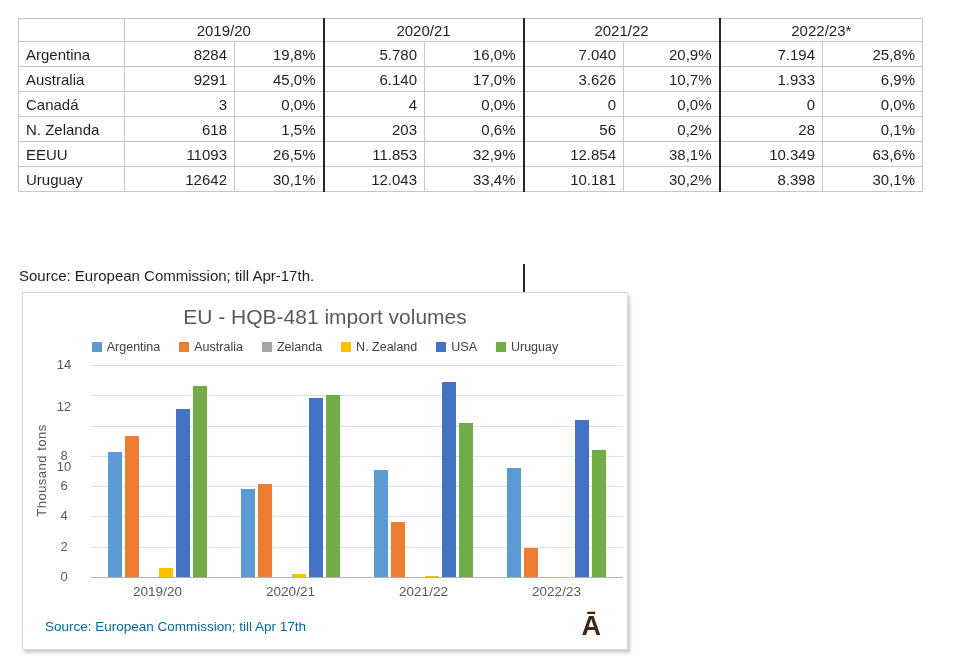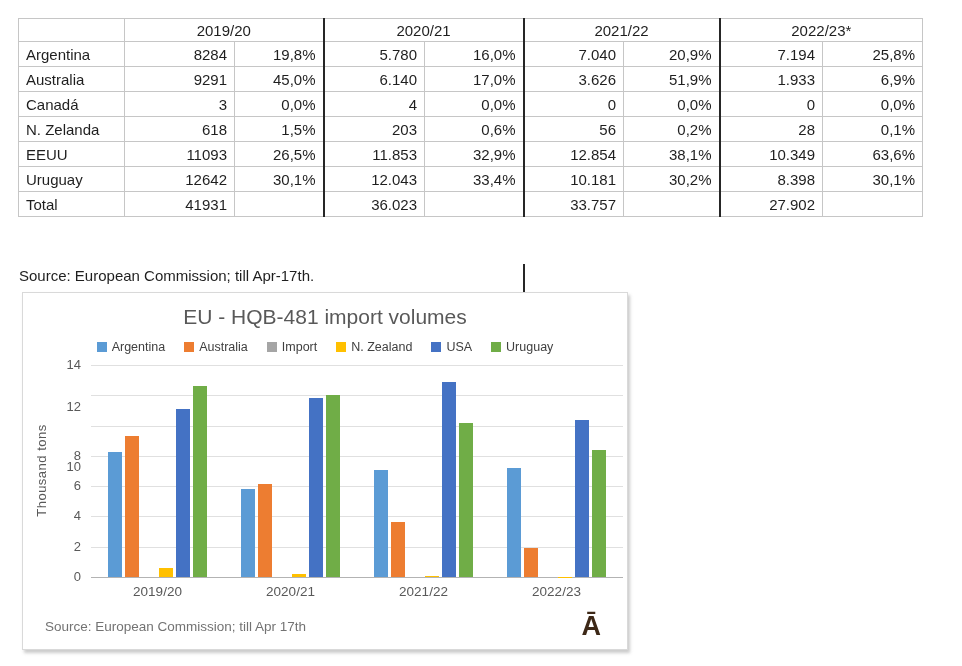--- a/index.html
+++ b/index.html
@@ -54,33 +54,33 @@
   .legend-item { display:flex; align-items:center; gap:5px; }
   .legend-swatch { width:10px; height:10px; display:inline-block; }
   .legend-label { font-size:12.5px; color:#404040; }
   .plot {
     position:absolute; left:68px; top:72px; width:532px; height:212px;
     border-bottom:1px solid #b3b3b3;
   }
   .gridline { position:absolute; left:0; right:0; height:1px; background:#e0e0e0; }
   .bar { position:absolute; bottom:0; width:14px; }
   .ytick {
-    position:absolute; width:34px; text-align:right; font-size:13px; color:#595959;
+    position:absolute; width:34px; text-align:center; font-size:13px; color:#595959;
   }
   .y-axis-title {
     position:absolute; left:-62px; top:170px; width:160px; text-align:center;
     transform:rotate(-90deg); font-size:13px; color:#595959; letter-spacing:.5px;
   }
   .xlabels { position:absolute; left:68px; top:291px; width:532px; height:18px; }
   .xlabel {
     position:absolute; transform:translateX(-50%); font-size:13.5px; color:#595959;
     white-space:nowrap;
   }
   .chart-src {
-    position:absolute; left:22px; bottom:15px; font-size:13.5px; color:#737373;
+    position:absolute; left:22px; bottom:15px; font-size:13.5px; color:#0369a1;
   }
   .watermark {
     position:absolute; right:26px; bottom:9px; font-size:27px; font-weight:700;
     color:#3D2817; line-height:1;
   }
 </style>
 </head>
 <body>
 
 <div class="tbl-wrap">
@@ -117,21 +117,21 @@
           <td class="c-num grp">7.194</td>
           <td class="c-num">25,8%</td>
         </tr>
         <tr>
           <td class="c-lbl">Australia</td>
           <td class="c-num">9291</td>
           <td class="c-num">45,0%</td>
           <td class="c-num grp">6.140</td>
           <td class="c-num">17,0%</td>
           <td class="c-num grp">3.626</td>
-          <td class="c-num">51,9%</td>
+          <td class="c-num">10,7%</td>
           <td class="c-num grp">1.933</td>
           <td class="c-num">6,9%</td>
         </tr>
         <tr>
           <td class="c-lbl">Canadá</td>
           <td class="c-num">3</td>
           <td class="c-num">0,0%</td>
           <td class="c-num grp">4</td>
           <td class="c-num">0,0%</td>
           <td class="c-num grp">0</td>
@@ -165,51 +165,40 @@
           <td class="c-lbl">Uruguay</td>
           <td class="c-num">12642</td>
           <td class="c-num">30,1%</td>
           <td class="c-num grp">12.043</td>
           <td class="c-num">33,4%</td>
           <td class="c-num grp">10.181</td>
           <td class="c-num">30,2%</td>
           <td class="c-num grp">8.398</td>
           <td class="c-num">30,1%</td>
         </tr>
-        <tr>
-          <td class="c-lbl">Total</td>
-          <td class="c-num">41931</td>
-          <td class="c-num"></td>
-          <td class="c-num grp">36.023</td>
-          <td class="c-num"></td>
-          <td class="c-num grp">33.757</td>
-          <td class="c-num"></td>
-          <td class="c-num grp">27.902</td>
-          <td class="c-num"></td>
-        </tr>
       </tbody>
   </table>
 </div>
 <div class="src-note">Source: European Commission; till Apr-17th.</div>
 <div class="quirk-line"></div>
 
 <div class="chart-box">
   <div class="chart-title">EU - HQB-481 import volumes</div>
   <div class="chart-legend" id="legend">
       <span class="legend-item">
         <span class="legend-swatch" style="background: rgb(91, 155, 213);"></span>
         <span class="legend-label">Argentina</span>
       </span>
       <span class="legend-item">
         <span class="legend-swatch" style="background: rgb(237, 125, 49);"></span>
         <span class="legend-label">Australia</span>
       </span>
       <span class="legend-item">
         <span class="legend-swatch" style="background: rgb(165, 165, 165);"></span>
-        <span class="legend-label">Import</span>
+        <span class="legend-label">Zelanda</span>
       </span>
       <span class="legend-item">
         <span class="legend-swatch" style="background: rgb(255, 192, 0);"></span>
         <span class="legend-label">N. Zealand</span>
       </span>
       <span class="legend-item">
         <span class="legend-swatch" style="background: rgb(68, 114, 196);"></span>
         <span class="legend-label">USA</span>
       </span>
       <span class="legend-item">

